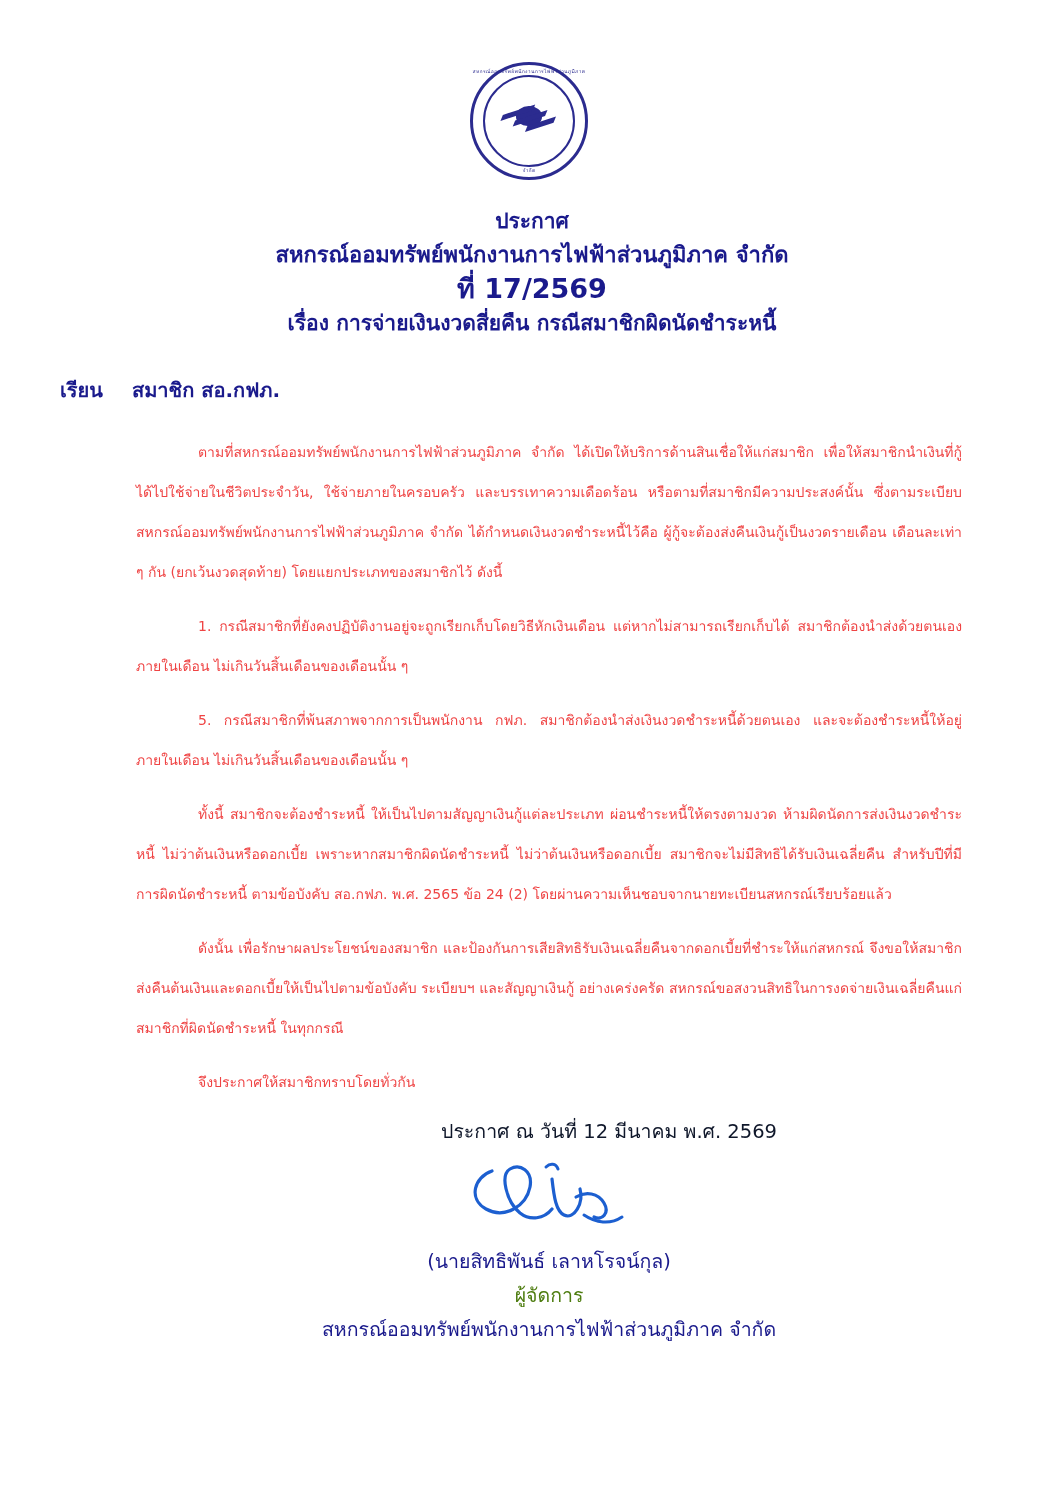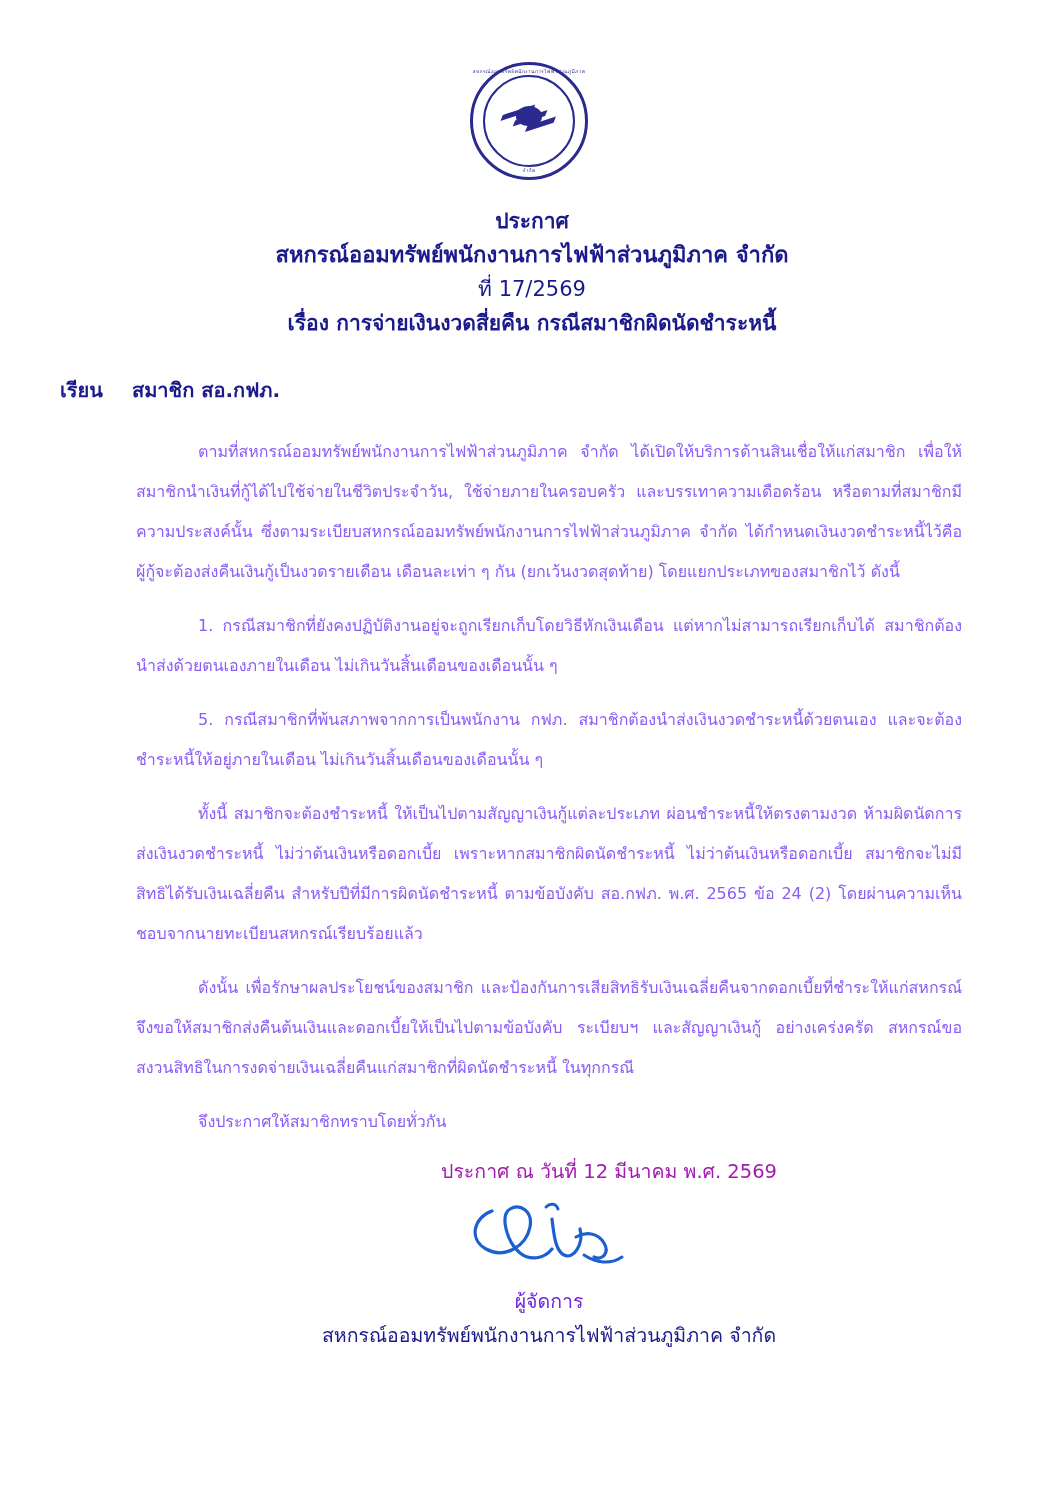--- a/index.html
+++ b/index.html
@@ -98,53 +98,53 @@
     color: #1a1a8c;
   }
   .h-line {
     font-size: 21px;
     line-height: 34px;
     color: #1a1a8c;
     font-weight: 600;
     padding-left: 6px;
   }
   .h-line.h-org { font-size: 22px; }
-  .h-line.h-num { font-size: 21px; font-weight: 400; }
+  .h-line.h-num { font-size: 27px; font-weight: 700; }
   .h-line.h-subject { font-size: 21px; font-weight: 600; }
 
   
   .salutation {
     margin: 34px 0 0 0;
     padding-left: 60px;
     font-size: 20px;
     color: #1a1a8c;
     font-weight: 600;
   }
   .salutation .sal-label { margin-right: 22px; }
 
   .body-area {
     margin-top: 26px;
     padding: 0 96px 0 136px;
   }
   p.para {
-    font-size: 16px;
+    font-size: 14px;
     line-height: 40px;
     margin: 0 0 14px 0;
     text-align: justify;
     text-justify: inter-word;
-    color: #8b5cf6;
+    color: #ef4444;
     text-indent: 62px;
   }
   p.para.closing { text-indent: 62px; margin-top: 4px; }
 
   .date-line {
     margin-top: 8px;
     text-align: center;
     font-size: 19.5px;
-    color: #a21caf;
+    color: #0f172a;
     padding-left: 120px;
   }
 
   
   .sig-block {
     margin-top: 6px;
     text-align: center;
   }
   .sig-mark {
     height: 92px;
@@ -156,21 +156,21 @@
     top: 0;
     transform: translateX(-50%);
   }
   .sig-name {
     font-size: 19.5px;
     color: #1a1a8c;
     line-height: 34px;
   }
   .sig-title {
     font-size: 19.5px;
-    color: #6d28d9;
+    color: #4d7c0f;
     line-height: 34px;
   }
   .sig-org {
     font-size: 19.5px;
     color: #1a1a8c;
     line-height: 34px;
   }
 </style>
 </head>
 <body>
@@ -219,18 +219,19 @@
     <div class="sig-block">
       <div class="sig-mark">
         <svg width="230" height="92" viewBox="0 0 230 92" fill="none" xmlns="http://www.w3.org/2000/svg" aria-hidden="true">
           <path d="M58 18 C 40 24, 34 46, 52 56 C 70 66, 92 54, 96 34 C 99 18, 86 10, 76 16 C 66 22, 72 48, 86 60 C 96 68, 110 66, 118 56" stroke="#1c5fd0" stroke-width="3.2" stroke-linecap="round" fill="none"></path>
           <path d="M118 26 C 120 44, 122 58, 130 62 C 140 67, 150 50, 146 36" stroke="#1c5fd0" stroke-width="3.2" stroke-linecap="round" fill="none"></path>
           <path d="M142 44 C 152 38, 164 40, 170 50 C 176 60, 168 68, 160 64" stroke="#1c5fd0" stroke-width="3.2" stroke-linecap="round" fill="none"></path>
           <path d="M150 62 C 162 70, 176 72, 188 64" stroke="#1c5fd0" stroke-width="3" stroke-linecap="round" fill="none"></path>
           <path d="M112 14 C 116 10, 122 10, 124 16" stroke="#1c5fd0" stroke-width="3" stroke-linecap="round" fill="none"></path>
         </svg>
       </div>
+      <div class="sig-name">(นายสิทธิพันธ์  เลาหโรจน์กุล)</div>
       <div class="sig-title">ผู้จัดการ</div>
       <div class="sig-org">สหกรณ์ออมทรัพย์พนักงานการไฟฟ้าส่วนภูมิภาค จำกัด</div>
     </div>
   </div>
 
 </div>
 
 </body></html>

